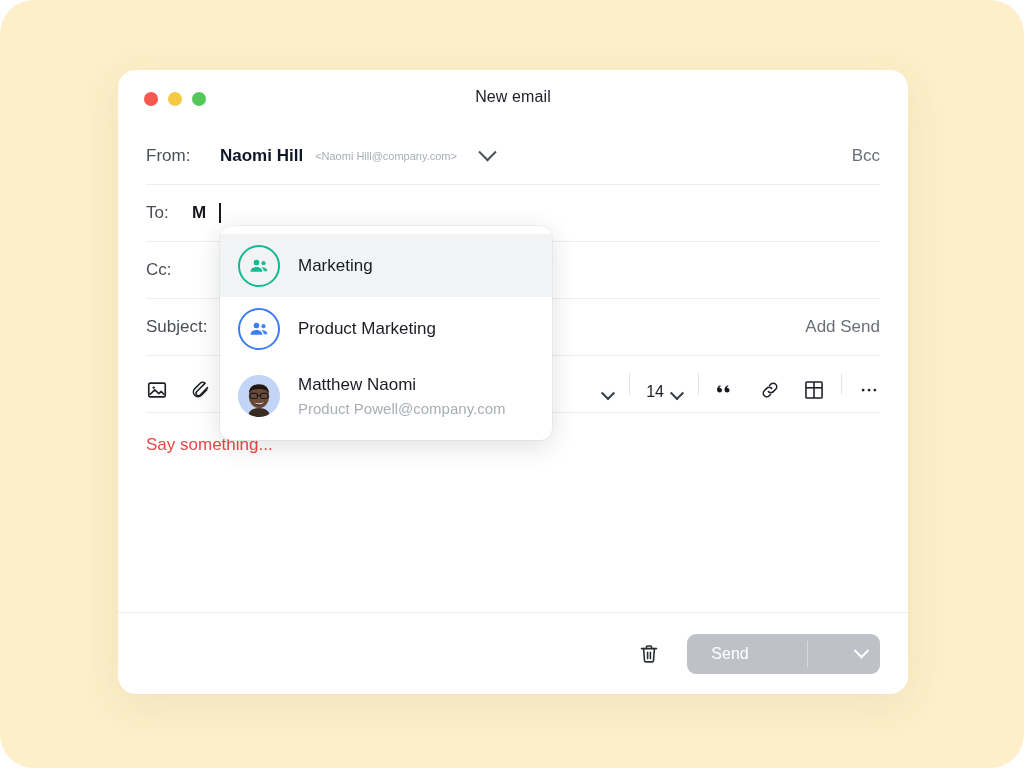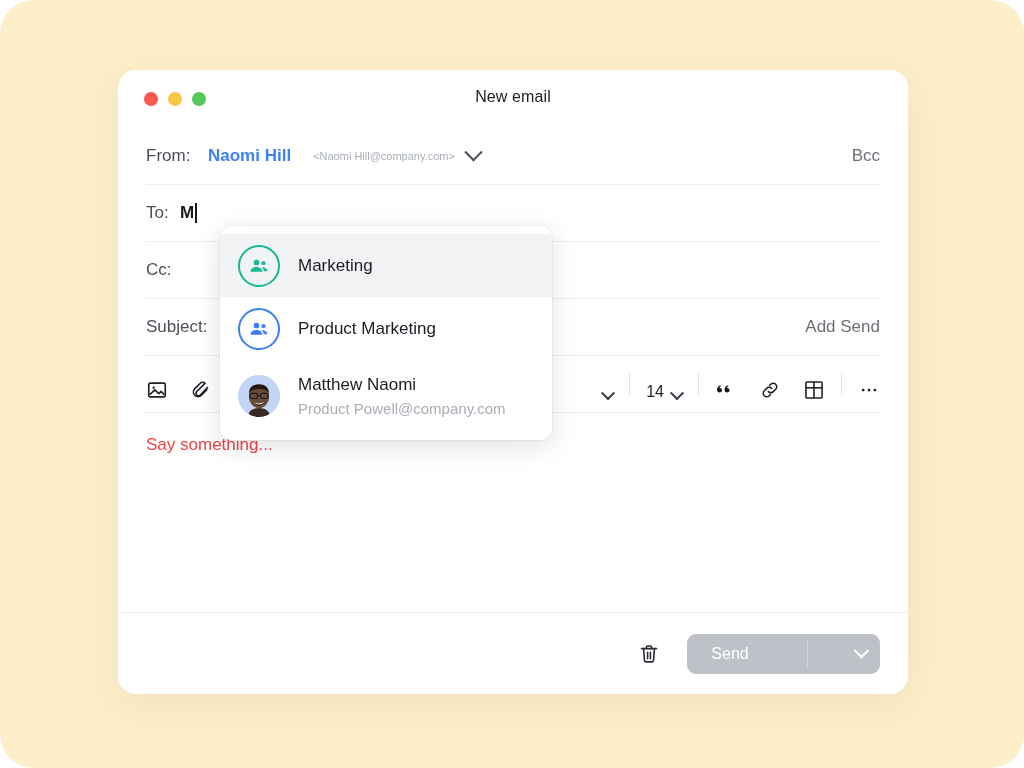--- a/index.html
+++ b/index.html
@@ -65,36 +65,37 @@
   }
 
   
   .field-row {
     position: relative;
     height: 56px;
     margin: 0 28px;
     border-bottom: 1px solid #EDEEF0;
     display: flex;
     align-items: center;
+    gap: 12px;
   }
   .field-label {
     font-size: 17px;
     color: #4B5058;
     flex: 0 0 auto;
   }
   .field-label.from  { width: 62px; }
   .field-label.to    { width: 34px; }
   .field-label.cc    { width: 34px; }
   .field-label.subj  { width: 88px; }
 
   .from-name {
     font-size: 17px;
-    color: #3b82f6;
+    color: #0f172a;
     font-weight: bold;
-    margin-right: 22px;
+    margin-right: 0;
   }
   .from-email {
     font-size: 11px;
     color: #A9AEB6;
   }
   .chevron-sm {
     display: inline-block;
     margin-left: 12px;
     width: 11px; height: 11px;
     border-right: 2px solid #4B5058;

